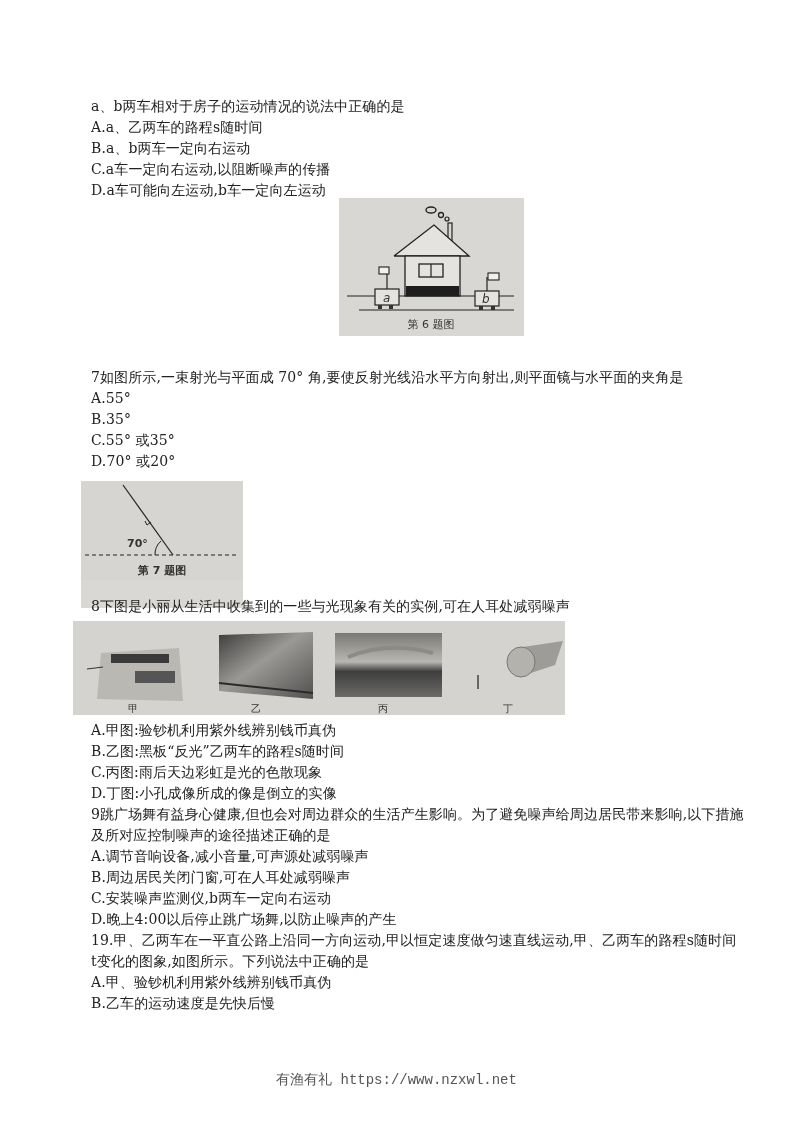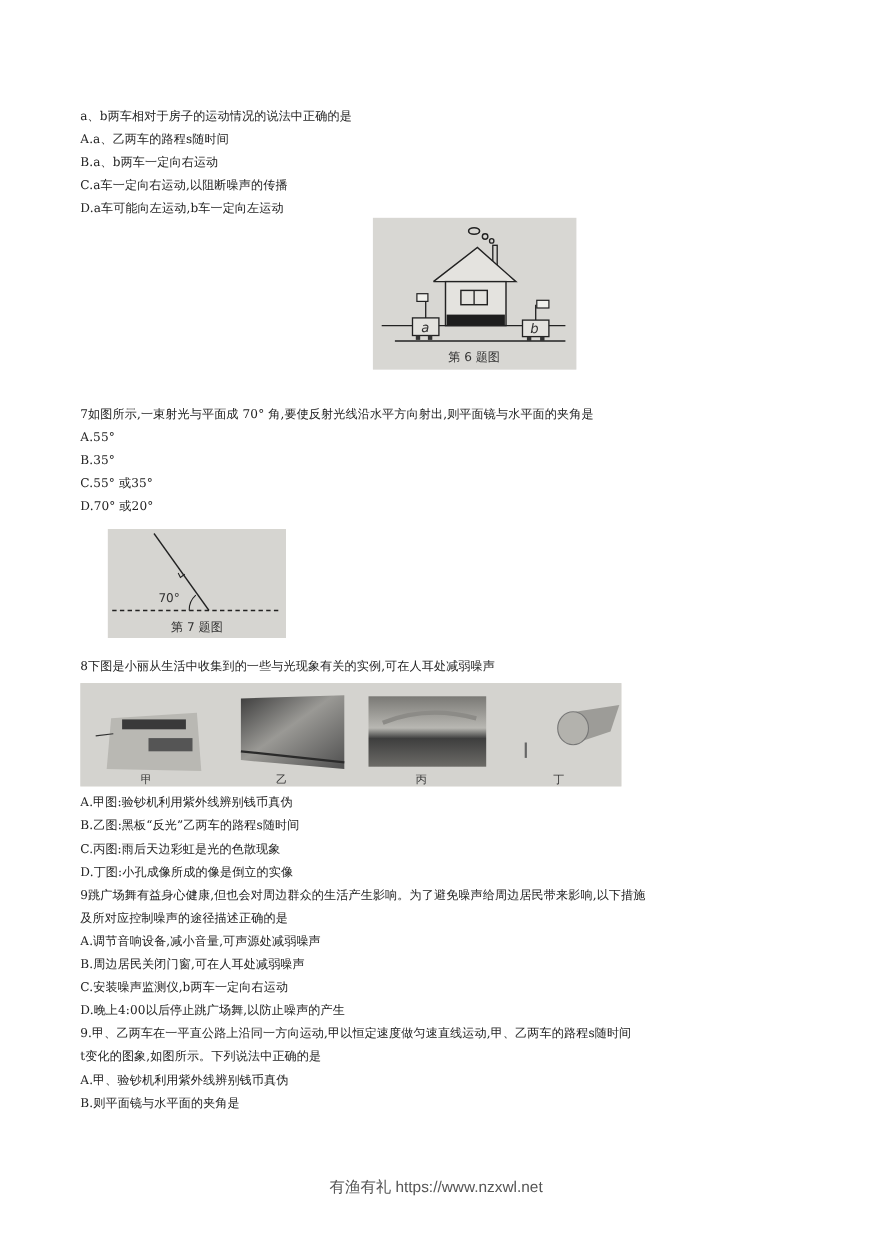--- a/index.html
+++ b/index.html
@@ -1,23 +1,23 @@
 <!DOCTYPE html>
 <html><head>
 <meta charset="utf-8">
 <style>
   html, body { margin: 0; padding: 0; background: #ffffff; }
   body { width: 793px; height: 1122px; position: relative; overflow: hidden;
          font-family: "DejaVu Serif", "Liberation Serif", serif; color: #222; }
-  .line { position: absolute; left: 73px; font-size: 11px; line-height: 16px; white-space: nowrap; letter-spacing: 0.1px; }
+  .line { position: absolute; left: 91px; font-size: 14px; line-height: 16px; white-space: nowrap; letter-spacing: 0.1px; }
   .fig { position: absolute; background: #d9d8d4; overflow: hidden; }
   .fig svg { display: block; }
   .cap { font-family: "DejaVu Sans", "Liberation Sans", sans-serif; fill: #333; }
   .footer { position: absolute; top: 1071px; left: 0; width: 793px; text-align: center;
-            font-family: Liberation Sans, sans-serif; font-size: 14px; color: #555; }
+            font-family: Liberation Mono, monospace; font-size: 14px; color: #555; }
 </style>
 </head>
 <body>
 
 <div class="line" style="top:98px">a、b两车相对于房子的运动情况的说法中正确的是</div>
 <div class="line" style="top:119px">A.a、乙两车的路程s随时间</div>
 <div class="line" style="top:140px">B.a、b两车一定向右运动</div>
 <div class="line" style="top:161px">C.a车一定向右运动,以阻断噪声的传播</div>
 <div class="line" style="top:182px">D.a车可能向左运动,b车一定向左运动</div>
 
@@ -57,21 +57,21 @@
     <text x="92" y="130" font-size="11" text-anchor="middle" class="cap">第 6 题图</text>
   </svg>
 </div>
 
 <div class="line" style="top:369px">7如图所示,一束射光与平面成 70° 角,要使反射光线沿水平方向射出,则平面镜与水平面的夹角是</div>
 <div class="line" style="top:390px">A.55°</div>
 <div class="line" style="top:411px">B.35°</div>
 <div class="line" style="top:432px">C.55° 或35°</div>
 <div class="line" style="top:453px">D.70° 或20°</div>
 
-<div class="fig" style="left:98px;top:481px;width:162px;height:99px;">
+<div class="fig" style="left:81px;top:481px;width:162px;height:127px;font-weight:bold;">
   <svg width="162" height="99" viewBox="0 0 162 99">
     <rect width="162" height="99" fill="#d6d5d1"></rect>
     <line x1="42" y1="4" x2="92" y2="74" stroke="#222" stroke-width="1.2"></line>
     <polyline points="64,40 66,44 70,41" fill="none" stroke="#222" stroke-width="1"></polyline>
     <line x1="4" y1="74" x2="158" y2="74" stroke="#222" stroke-width="1.2" stroke-dasharray="4,3"></line>
     <path d="M74,74 A18,18 0 0 1 80,60" fill="none" stroke="#222" stroke-width="1"></path>
     <text x="46" y="66" font-size="11" class="cap">70°</text>
     <text x="81" y="93" font-size="11" text-anchor="middle" class="cap">第 7 题图</text>
   </svg>
 </div>
@@ -129,18 +129,18 @@
 <div class="line" style="top:764px">C.丙图:雨后天边彩虹是光的色散现象</div>
 <div class="line" style="top:785px">D.丁图:小孔成像所成的像是倒立的实像</div>
 
 <div class="line" style="top:806px">9跳广场舞有益身心健康,但也会对周边群众的生活产生影响。为了避免噪声给周边居民带来影响,以下措施</div>
 <div class="line" style="top:827px">及所对应控制噪声的途径描述正确的是</div>
 <div class="line" style="top:848px">A.调节音响设备,减小音量,可声源处减弱噪声</div>
 <div class="line" style="top:869px">B.周边居民关闭门窗,可在人耳处减弱噪声</div>
 <div class="line" style="top:890px">C.安装噪声监测仪,b两车一定向右运动</div>
 <div class="line" style="top:911px">D.晚上4:00以后停止跳广场舞,以防止噪声的产生</div>
 
-<div class="line" style="top:932px">9.甲、乙两车在一平直公路上沿同一方向运动,甲以恒定速度做匀速直线运动,甲、乙两车的路程s随时间</div>
+<div class="line" style="top:932px">19.甲、乙两车在一平直公路上沿同一方向运动,甲以恒定速度做匀速直线运动,甲、乙两车的路程s随时间</div>
 <div class="line" style="top:953px">t变化的图象,如图所示。下列说法中正确的是</div>
 <div class="line" style="top:974px">A.甲、验钞机利用紫外线辨别钱币真伪</div>
-<div class="line" style="top:995px">B.则平面镜与水平面的夹角是</div>
+<div class="line" style="top:995px">B.乙车的运动速度是先快后慢</div>
 
 <div class="footer">有渔有礼 https://www.nzxwl.net</div>
 
 </body></html>

